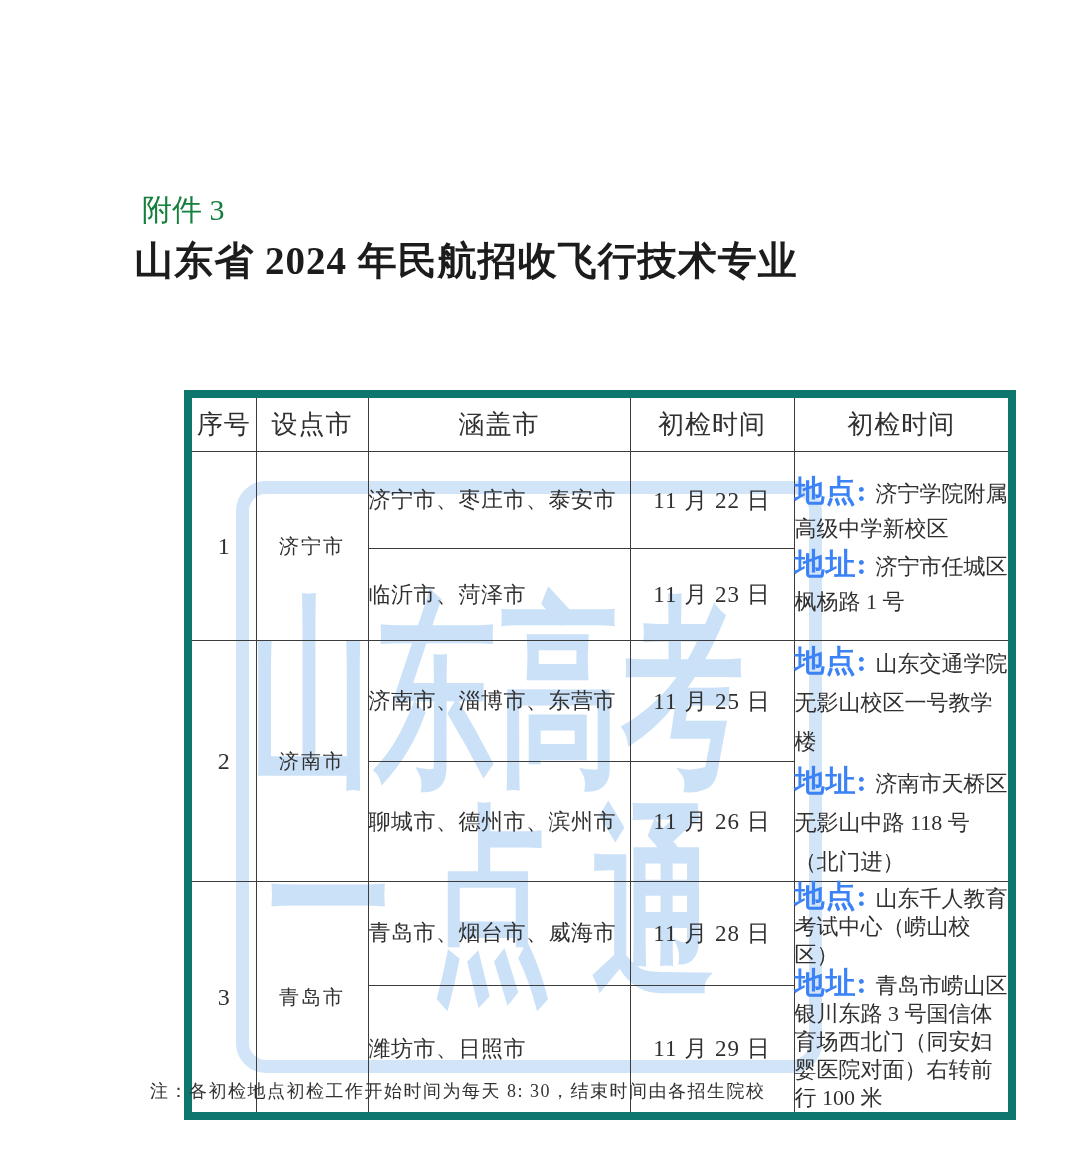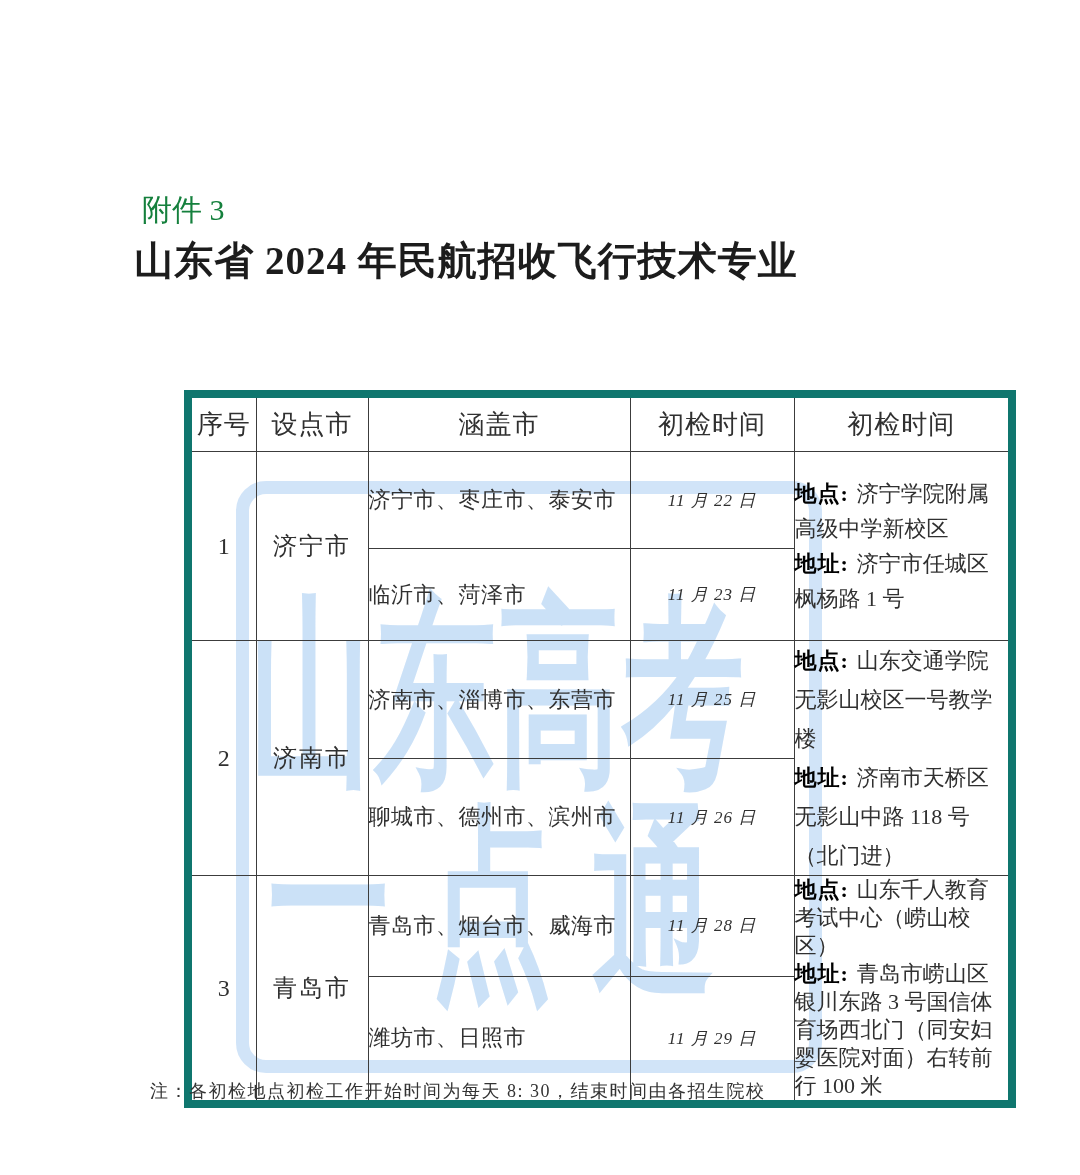--- a/index.html
+++ b/index.html
@@ -42,25 +42,25 @@
     margin-left:40px;
   }
   table.sched td,table.sched th{
     border:1px solid #3c3c3c;padding:0;background:transparent;
     font-weight:normal;color:#303030;
   }
   th.hdr{font-size:26px;height:53px;text-align:center;letter-spacing:1px;}
   .h97{height:97px}.h92{height:92px}.h96{height:96px}
   .h95{height:95px}.h99{height:99px}.h125{height:125px}
   .c-no{text-align:center;font-size:24px;}
-  .c-host{text-align:center;font-size:24px;letter-spacing:2px;}
+  .c-host{text-align:center;font-size:20px;letter-spacing:2px;}
   .c-cov{font-size:22px;padding-left:15px;letter-spacing:0.5px;white-space:nowrap;}
-  .c-date{text-align:center;font-size:17px;letter-spacing:1px;white-space:nowrap;font-style:italic;}
+  .c-date{text-align:center;font-size:23px;letter-spacing:1px;white-space:nowrap;}
   .c-loc{font-size:22px;padding:5px 6px 5px 10px;vertical-align:middle;}
-  .loc-line b{font-weight:bold;font-size:22px;margin-right:8px;letter-spacing:1px;color:#000000;}
+  .loc-line b{font-weight:bold;font-size:30px;margin-right:8px;letter-spacing:1px;color:#3b82f6;}
   .g0 .loc-line{line-height:35px;}
   .g1 .loc-line{line-height:39px;font-family:Liberation Serif, serif;}
   .g2 .loc-line{line-height:28px;}
 
   .note{position:absolute;left:150px;top:1064px;font-size:18px;letter-spacing:1.5px;color:#333;}
   .note-l{line-height:55px;white-space:nowrap;}
   .note-l2{padding-left:38px;}
 </style>
 </head>
 <body>

